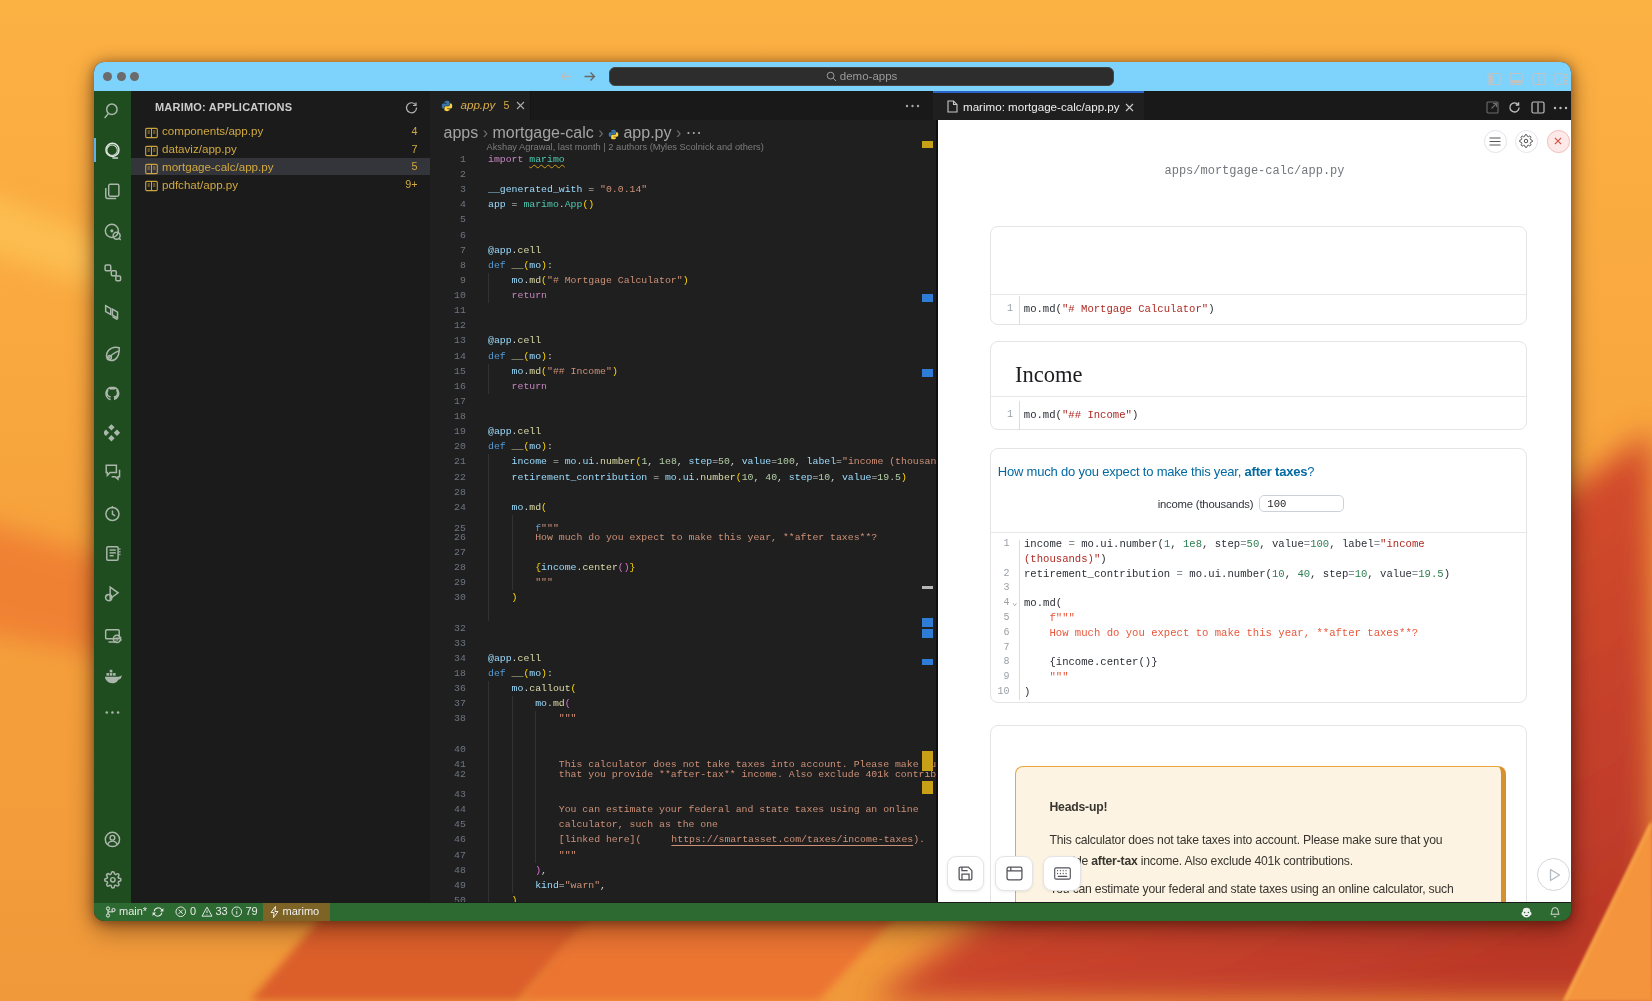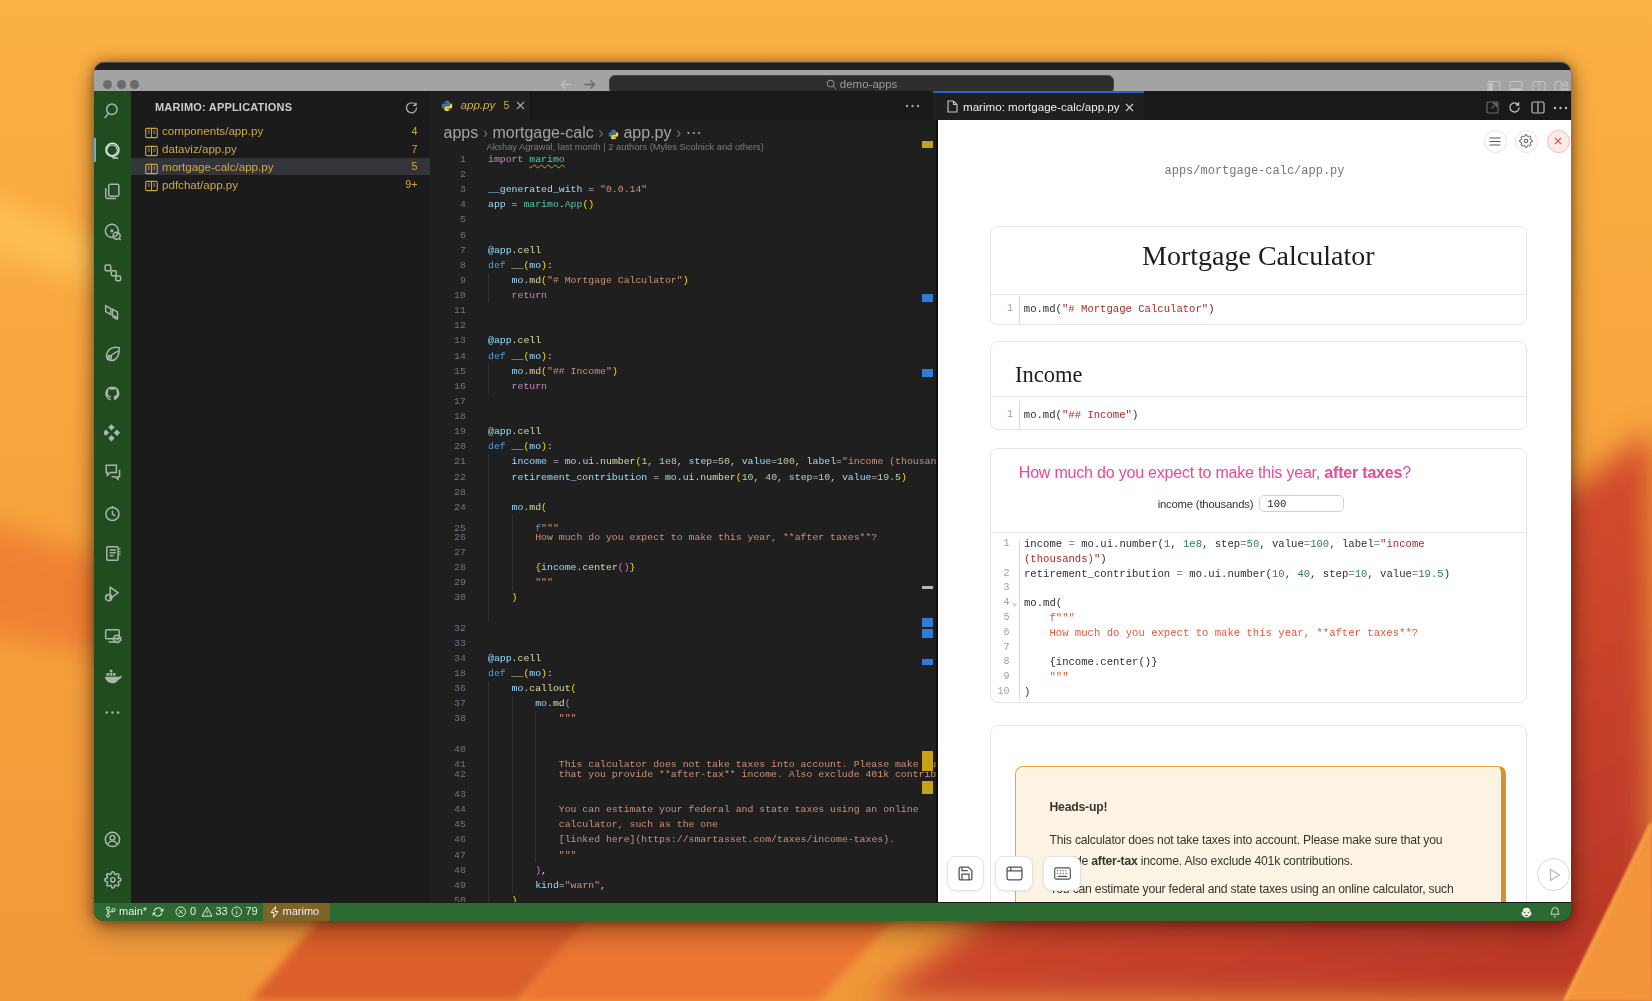--- a/index.html
+++ b/index.html
@@ -1,19 +1,19 @@
 <!DOCTYPE html>
 <html><head>
 <meta charset="utf-8">
 <style>
 * { margin:0; padding:0; box-sizing:border-box; }
 html,body { width:1652px; height:1001px; overflow:hidden; background:#f6a53c; font-family:"Liberation Sans",sans-serif; }
 #wall { position:absolute; left:0; top:0; }
 #win { position:absolute; left:94px; top:62px; width:1477px; height:858.5px; border-radius:10px; overflow:hidden; background:#1f1f1f; box-shadow:0 10px 26px rgba(30,8,0,.35), 0 0 16px rgba(50,12,0,.3), 0 2px 8px rgba(30,8,0,.25), inset 0 1px 0 rgba(90,140,170,.45); }
-#titlebar { position:absolute; left:0; top:8px; width:100%; height:29px; background:#a3a3a3; }
+#titlebar { position:absolute; left:0; top:0; width:100%; height:29px; background:#7dd3fc; }
 .tl { position:absolute; top:72.5px; width:9px; height:9px; border-radius:50%; background:#6b6b6b; }
 #searchbox { position:absolute; left:515px; top:4.5px; width:505px; height:19.5px; background:#2d2d2d; border:1px solid #464646; border-radius:6px; color:#9b9b9b; font-size:11.5px; text-align:center; line-height:17.5px; }
 #main { position:absolute; left:0; top:29px; width:100%; height:811.5px; }
 #activity { position:absolute; left:0; top:0; width:37px; height:100%; background:#1f4d20; }
 #sidebar { position:absolute; left:37px; top:0; width:298.5px; height:100%; background:#1b1b1b; }
 #editor { position:absolute; left:335.5px; top:0; width:506.5px; height:100%; background:#1b1b1b; }
 #wview { position:absolute; left:842px; top:0; width:635px; height:100%; background:#1b1b1b; }
 #statusbar { position:absolute; left:0; bottom:0; width:100%; height:17.5px; background:#2d6a31; color:#e9e9e9; font-size:11px; }
 
 #tabbar { position:absolute; left:0; top:0; width:100%; height:29.2px; background:#191919; }
@@ -21,21 +21,21 @@
 #edcontent { position:absolute; left:0; top:29.2px; width:100%; height:782.3px; background:#1f1f1f; overflow:hidden; }
 #breadcrumb { position:absolute; left:14px; top:3px; font-size:16px; color:#a4a4a4; white-space:nowrap; }
 #blame { position:absolute; left:57px; top:22px; font-size:9.3px; color:#7c7c7c; white-space:nowrap; }
 .cl { position:absolute; left:0; width:100%; height:15.12px; font-family:"Liberation Mono",monospace; font-size:9.83px; line-height:15.12px; white-space:pre; }
 .cl .ln { position:absolute; left:0; width:36.3px; text-align:right; color:#6e7681; }
 .cl .lt { position:absolute; left:58.5px; }
 .ig { position:absolute; width:1px; background:#313136; }
 .k{color:#C586C0}.d{color:#569CD6}.t{color:#4EC9B0}.v{color:#9CDCFE}.f{color:#DCDCAA}
 .s{color:#CE9178}.n{color:#B5CEA8}.w{color:#D4D4D4}.g1{color:#FFD700}.g2{color:#DA70D6}
 .u{text-decoration:underline wavy #c8a018; text-underline-offset:2px; text-decoration-thickness:1px;}
-.u2{text-underline-offset:2.5px;}
+.u2{text-decoration:underline; text-underline-offset:2.5px;margin-left:30px;}
 
 #wtabbar { position:absolute; left:0; top:0; width:100%; height:29.2px; background:#191919; }
 #wtab { position:absolute; left:-3px; top:0; width:211px; height:29.2px; background:#1f1f1f; border-top:2px solid #2a63c6; }
 #wcontent { position:absolute; left:0; top:29.2px; width:100%; height:782.3px; background:#ffffff; overflow:hidden; border-left:2px solid #0e0e0e; font-family:"Liberation Sans",sans-serif; }
 .circbtn { position:absolute; width:22.6px; height:22.6px; border-radius:50%; background:#fff; border:1px solid #e3e3e9; }
 .card { position:absolute; left:51.8px; width:537px; border:1px solid #e4e4e7; border-radius:8px; background:#fff; }
 .wdiv { position:absolute; left:0; width:100%; height:1px; background:#e8e8ec; }
 .wcl { position:absolute; left:0; width:100%; height:14.8px; font-family:"Liberation Mono",monospace; font-size:10.6px; line-height:14.8px; white-space:pre; color:#2b2f36; }
 .wcl .wln { position:absolute; left:0; width:71.5px; text-align:right; color:#9aa0a8; font-size:10px; }
 .wcl .wlt { position:absolute; left:86px; }
@@ -407,35 +407,34 @@
             </svg>
           </div>
         <div class="circbtn" style="left:609.1px;top:10px;background:#fdeae8;border-color:#f3bdb7">
             <svg style="position:absolute;left:6.3px;top:6.3px" width="8" height="8" viewBox="0 0 8 8">
               <path d="M0.9 0.9 L7.1 7.1 M7.1 0.9 L0.9 7.1" stroke="#d6554a" stroke-width="1.25"></path>
             </svg>
           </div>
         <div style="position:absolute;left:0;top:44px;width:100%;text-align:center;font-family:'Liberation Mono',monospace;font-size:12px;color:#73767c">apps/mortgage-calc/app.py</div>
 
         <div class="card" style="top:106.1px;height:99px">
-          <div style="position:absolute;left:0;top:13px;width:100%;text-align:center;font-family:'Liberation Serif',serif;font-size:28px;color:#1d1d20">Mortgage Calculator</div>
           <div class="wdiv" style="top:66.7px"></div>
           <div class="wcl" style="top:74.5px"><span class="wln" style="width:22.2px">1</span><span class="wlt" style="left:33px"><span class="p">mo.md(</span><span class="str">"# Mortgage Calculator"</span><span class="p">)</span></span></div>
           <div class="wcodesep" style="top:68.5px;height:29px;left:28.6px"></div>
         </div>
 
         <div class="card" style="top:221.3px;height:88.2px">
           <div style="position:absolute;left:24.2px;top:20px;font-family:'Liberation Serif',serif;font-size:22.5px;color:#1d1d20">Income</div>
           <div class="wdiv" style="top:53.3px"></div>
           <div class="wcl" style="top:65.1px"><span class="wln" style="width:22.2px">1</span><span class="wlt" style="left:33px"><span class="p">mo.md(</span><span class="str">"## Income"</span><span class="p">)</span></span></div>
           <div class="wcodesep" style="top:59px;height:29px;left:28.6px"></div>
         </div>
 
         <div class="card" style="top:327.4px;height:255.7px">
-          <div style="position:absolute;left:28px;top:15.5px;font-size:16px;letter-spacing:-0.2px;color:#ec4899">How much do you expect to make this year, <b>after taxes</b>?</div>
+          <div style="position:absolute;left:7px;top:15.5px;font-size:13px;letter-spacing:-0.2px;color:#0369a1">How much do you expect to make this year, <b>after taxes</b>?</div>
           <div style="position:absolute;right:272.5px;top:49.5px;font-size:11.3px;letter-spacing:-0.2px;color:#30343c">income (thousands)</div>
           <div style="position:absolute;left:268.5px;top:46.8px;width:85px;height:17px;border:1px solid #cdd2da;border-radius:5px;background:#fff">
               <span style="position:absolute;left:7px;top:1.5px;font-family:'Liberation Mono',monospace;font-size:10.6px;color:#1f1f1f">100</span>
             </div>
           <div class="wdiv" style="top:83.1px"></div>
         </div>
         <div class="wcodesep" style="top:420px;height:160px;left:80.6px"></div>
 <div class="wcl" style="top:416.8px"><span class="wln">1</span><span class="wlt"><span class="p">income</span><span class="o"> = </span><span class="p">mo.ui.number(</span><span class="num">1</span><span class="p">, </span><span class="num">1e8</span><span class="p">, </span><span class="p">step</span><span class="o">=</span><span class="num">50</span><span class="p">, </span><span class="p">value</span><span class="o">=</span><span class="num">100</span><span class="p">, </span><span class="p">label</span><span class="o">=</span><span class="str">"income</span></span></div>
 <div class="wcl" style="top:431.6px"><span class="wln"></span><span class="wlt"><span class="str">(thousands)"</span><span class="p">)</span></span></div>
 <div class="wcl" style="top:446.4px"><span class="wln">2</span><span class="wlt"><span class="p">retirement_contribution</span><span class="o"> = </span><span class="p">mo.ui.number(</span><span class="num">10</span><span class="p">, </span><span class="num">40</span><span class="p">, </span><span class="p">step</span><span class="o">=</span><span class="num">10</span><span class="p">, </span><span class="p">value</span><span class="o">=</span><span class="num">19.5</span><span class="p">)</span></span></div>

